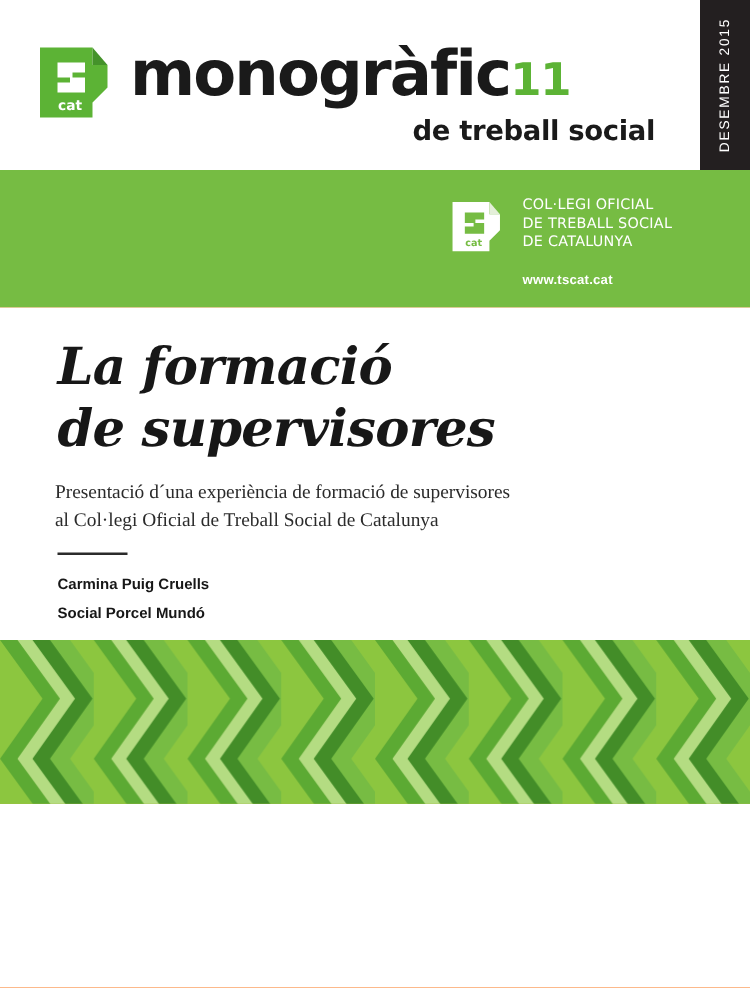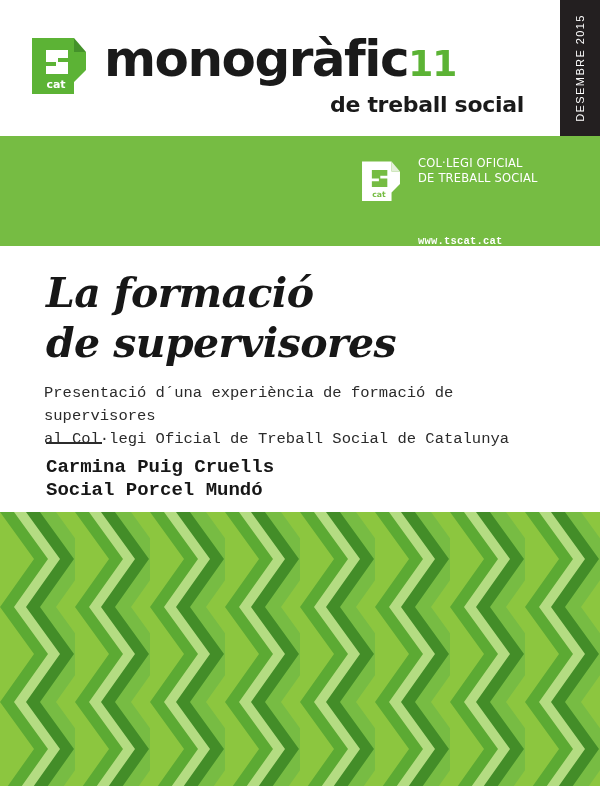--- a/index.html
+++ b/index.html
@@ -9,21 +9,21 @@
   body {
     width: 600px;
     height: 790px;
     background: #ffffff;
     font-family: "Liberation Sans", sans-serif;
     overflow: hidden;
   }
   .page {
     position: relative;
     width: 600px;
-    height: 786px;
+    height: 643px;
     background: #f97316;
     overflow: hidden;
   }
 
   
   .masthead {
     position: absolute;
     left: 0;
     top: 0;
     width: 600px;
@@ -117,25 +117,24 @@
     font-weight: normal;
     font-size: 11.5px;
     line-height: 15px;
     letter-spacing: 0.2px;
   }
   .band-url {
     position: absolute;
     left: 418px;
     top: 82px;
     color: #ffffff;
-    font-family: Liberation Mono, monospace;
+    font-family: Liberation Sans, sans-serif;
     font-weight: bold;
     font-size: 10.5px;
     letter-spacing: 0.2px;
-    margin-top: 17px;
   }
 
   
   .title-area {
     position: absolute;
     left: 0;
     top: 246px;
     width: 600px;
     height: 266px;
     background: #ffffff;
@@ -151,41 +150,41 @@
     line-height: 50px;
     color: #171717;
     letter-spacing: -0.6px;
     font-style: italic;
   }
   .doc-subtitle {
     position: absolute;
     left: 44px;
     top: 136px;
     width: 520px;
-    font-family: Liberation Mono, monospace;
+    font-family: Liberation Serif, serif;
     font-size: 15.5px;
     line-height: 23px;
     color: #2b2b2b;
   }
   .rule {
     position: absolute;
     left: 46px;
     top: 196px;
     width: 56px;
     height: 2px;
     background: #2b2b2b;
   }
   .authors {
     position: absolute;
     left: 46px;
     top: 210px;
     width: 420px;
-    font-family: Liberation Mono, monospace;
-    font-weight: bold;
-    font-size: 19px;
+    font-family: Liberation Sans, sans-serif;
+    font-weight: bold;
+    font-size: 12px;
     line-height: 23px;
     color: #171717;
   }
 
   
   .pattern {
     position: absolute;
     left: 0;
     top: 512px;
     width: 600px;
@@ -228,20 +227,21 @@
       <svg width="52" height="52" viewBox="0 0 74 74">
         <path d="M10 8 L52 8 L52 22 L64 22 L64 40 L52 52 L52 64 L10 64 Z" fill="#ffffff"></path>
         <path d="M52 8 L64 22 L52 22 Z" fill="#e4efd9"></path>
         <path d="M24 20 L46 20 L46 28 L36 28 L36 32 L46 32 L46 44 L24 44 L24 36 L34 36 L34 32 L24 32 Z" fill="#76bc43"></path>
         <text x="34" y="58" font-family="DejaVu Sans, sans-serif" font-size="11" font-weight="bold" fill="#76bc43" text-anchor="middle">cat</text>
       </svg>
     </div>
     <div class="band-text">
       <div>COL·LEGI OFICIAL</div>
       <div>DE TREBALL SOCIAL</div>
+      <div>DE CATALUNYA</div>
     </div>
     <div class="band-url">www.tscat.cat</div>
   </div>
 
   <div class="title-area">
     <div class="doc-title">
       <div>La formació</div>
       <div>de supervisores</div>
     </div>
     <div class="doc-subtitle">

